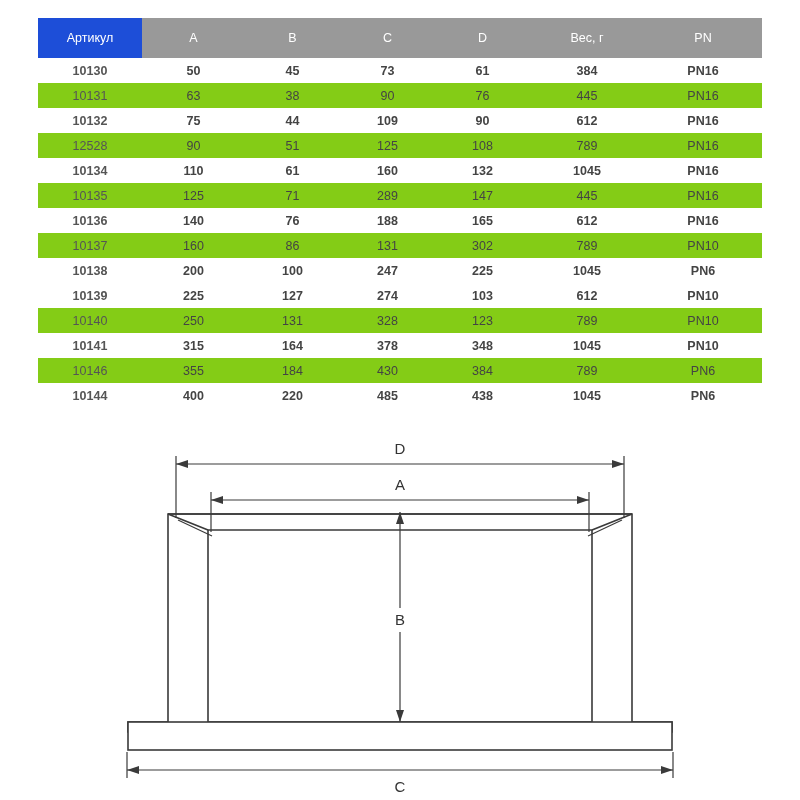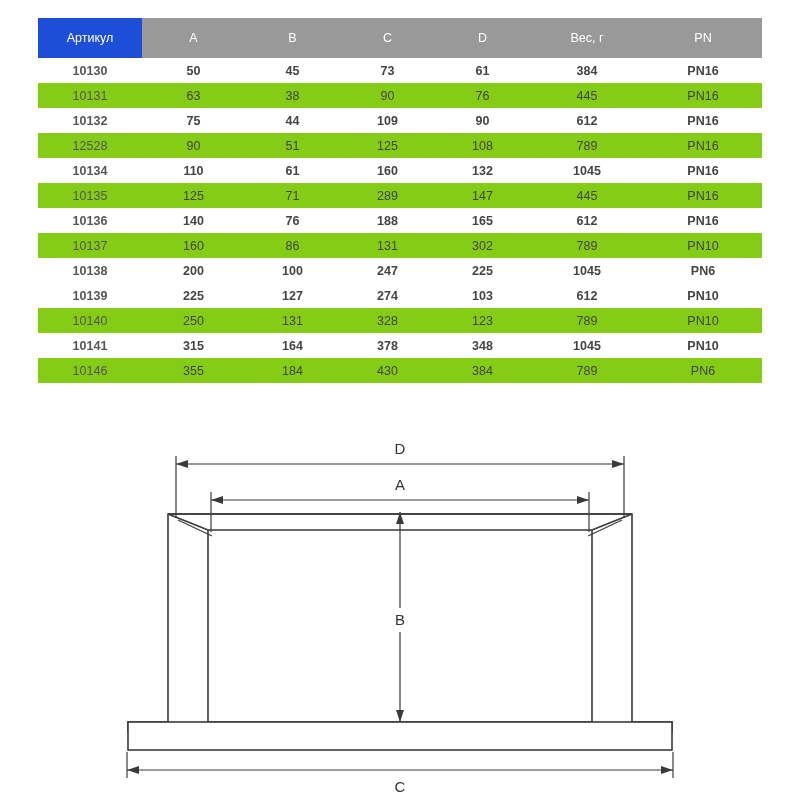--- a/index.html
+++ b/index.html
@@ -229,20 +229,29 @@
         </tr>
         <tr class="even-row">
           <td class="first-col">10146</td>
           <td>355</td>
           <td>184</td>
           <td>430</td>
           <td>384</td>
           <td>789</td>
           <td>PN6</td>
         </tr>
+        <tr class="odd-row">
+          <td class="first-col">10144</td>
+          <td>400</td>
+          <td>220</td>
+          <td>485</td>
+          <td>438</td>
+          <td>1045</td>
+          <td>PN6</td>
+        </tr>
       </tbody>
     </table>
   </div>
 
   <div class="drawing">
     <svg width="800" height="368" viewBox="0 0 800 368" xmlns="http://www.w3.org/2000/svg">
 
       <g fill="#ffffff" stroke="#3a3a3a" stroke-width="1.6">
 
         <path d="M168 82 L168 290 L128 290 L128 300 L672 300 L672 290 L632 290 L632 82 Z"></path>

